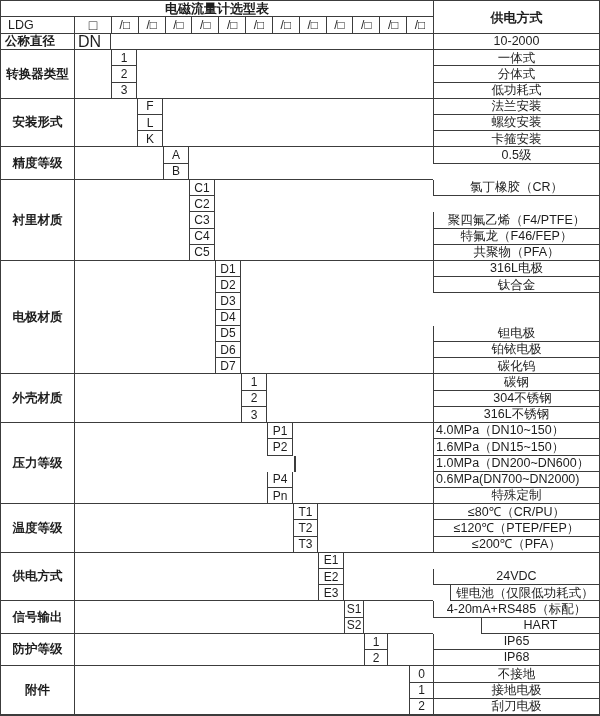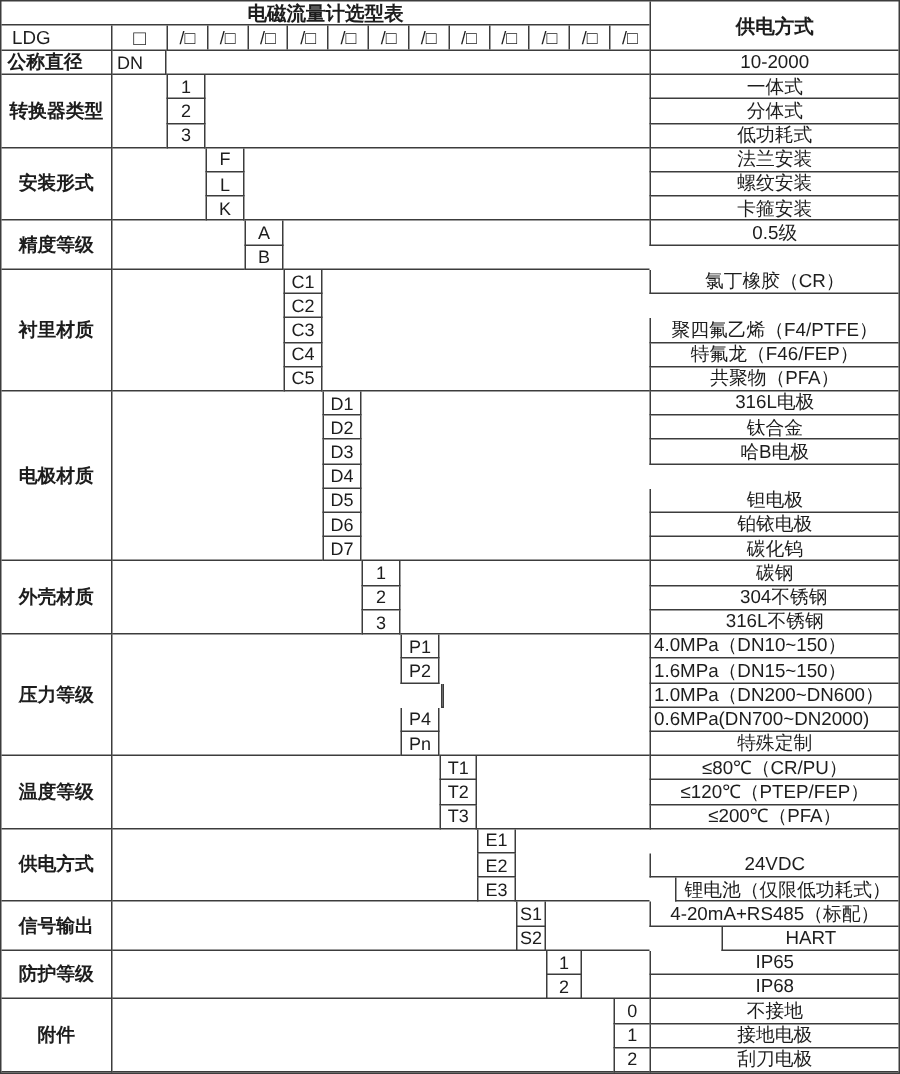--- a/index.html
+++ b/index.html
@@ -16,21 +16,21 @@
   }
   .cell{display:flex;align-items:center;justify-content:center;overflow:hidden;white-space:nowrap;line-height:1;}
   .title{grid-area:1/1/2/16;border-bottom:1px solid var(--bc);font-weight:bold;font-size:13px;}
   .desc-header{grid-area:1/16/3/17;border-left:1px solid var(--bc);border-bottom:1px solid var(--bc);font-weight:bold;font-size:13px;}
   .ldg{grid-area:2/1/3/2;border-right:1px solid var(--bc);border-bottom:1px solid var(--bc);justify-content:flex-start;padding-left:7px;}
   .ldg-box{grid-area:2/2/3/3;border-bottom:1px solid var(--bc);font-size:14px;}
   .slots{grid-area:2/3/3/16;display:flex;border-left:1px solid var(--bc);border-bottom:1px solid var(--bc);}
   .slot{flex:1;display:flex;align-items:center;justify-content:center;font-size:12px;overflow:hidden;}
   .slot:not(:last-child){border-right:1px solid var(--bc);}
   .dn-label{grid-area:3/1/4/2;border-right:1px solid var(--bc);border-bottom:1px solid var(--bc);justify-content:flex-start;padding-left:4px;font-weight:bold;}
-  .dn-code{grid-area:3/2/4/3;border-right:1px solid var(--bc);border-bottom:1px solid var(--bc);justify-content:flex-start;padding-left:3px;font-size:12px;}
+  .dn-code{grid-area:3/2/4/3;border-right:1px solid var(--bc);border-bottom:1px solid var(--bc);justify-content:flex-start;padding-left:3px;font-size:16px;}
   .dn-empty{grid-area:3/3/4/16;border-bottom:1px solid var(--bc);}
   .dn-desc{grid-area:3/16/4/17;border-left:1px solid var(--bc);border-bottom:1px solid var(--bc);}
   .glabel{border-right:1px solid var(--bc);border-bottom:1px solid var(--bc);font-weight:bold;}
   .lempty{border-bottom:1px solid var(--bc);}
   .rempty{border-bottom:1px solid var(--bc);}
   .code{border-left:1px solid var(--bc);border-right:1px solid var(--bc);border-bottom:1px solid var(--bc);font-size:12px;}
   .code.no-r{border-right:none;}
   .desc{border-left:1px solid var(--bc);border-bottom:1px solid var(--bc);}
   .desc.left{justify-content:flex-start;padding-left:2px;}
 </style>
@@ -97,21 +97,20 @@
     <div class="cell code" style="grid-area: 16 / 6 / 17 / 7;">C5</div>
     <div class="cell desc" style="grid-area: 16 / 16 / 17 / 17;">共聚物（PFA）</div>
     <div class="cell glabel" style="grid-area: 17 / 1 / 24 / 2;">电极材质</div>
     <div class="cell lempty" style="grid-area: 17 / 2 / 24 / 7;"></div>
     <div class="cell rempty" style="grid-area: 17 / 8 / 24 / 16;"></div>
     <div class="cell code" style="grid-area: 17 / 7 / 18 / 8;">D1</div>
     <div class="cell desc" style="grid-area: 17 / 16 / 18 / 17;">316L电极</div>
     <div class="cell code" style="grid-area: 18 / 7 / 19 / 8;">D2</div>
     <div class="cell desc" style="grid-area: 18 / 16 / 19 / 17;">钛合金</div>
     <div class="cell code" style="grid-area: 19 / 7 / 20 / 8;">D3</div>
-    <div class="cell desc" style="grid-area: 19 / 16 / 20 / 17;">哈B电极</div>
     <div class="cell code" style="grid-area: 20 / 7 / 21 / 8;">D4</div>
     <div class="cell code" style="grid-area: 21 / 7 / 22 / 8;">D5</div>
     <div class="cell desc" style="grid-area: 21 / 16 / 22 / 17;">钽电极</div>
     <div class="cell code" style="grid-area: 22 / 7 / 23 / 8;">D6</div>
     <div class="cell desc" style="grid-area: 22 / 16 / 23 / 17;">铂铱电极</div>
     <div class="cell code" style="grid-area: 23 / 7 / 24 / 8;">D7</div>
     <div class="cell desc" style="grid-area: 23 / 16 / 24 / 17;">碳化钨</div>
     <div class="cell glabel" style="grid-area: 24 / 1 / 27 / 2;">外壳材质</div>
     <div class="cell lempty" style="grid-area: 24 / 2 / 27 / 8;"></div>
     <div class="cell rempty" style="grid-area: 24 / 9 / 27 / 16;"></div>

